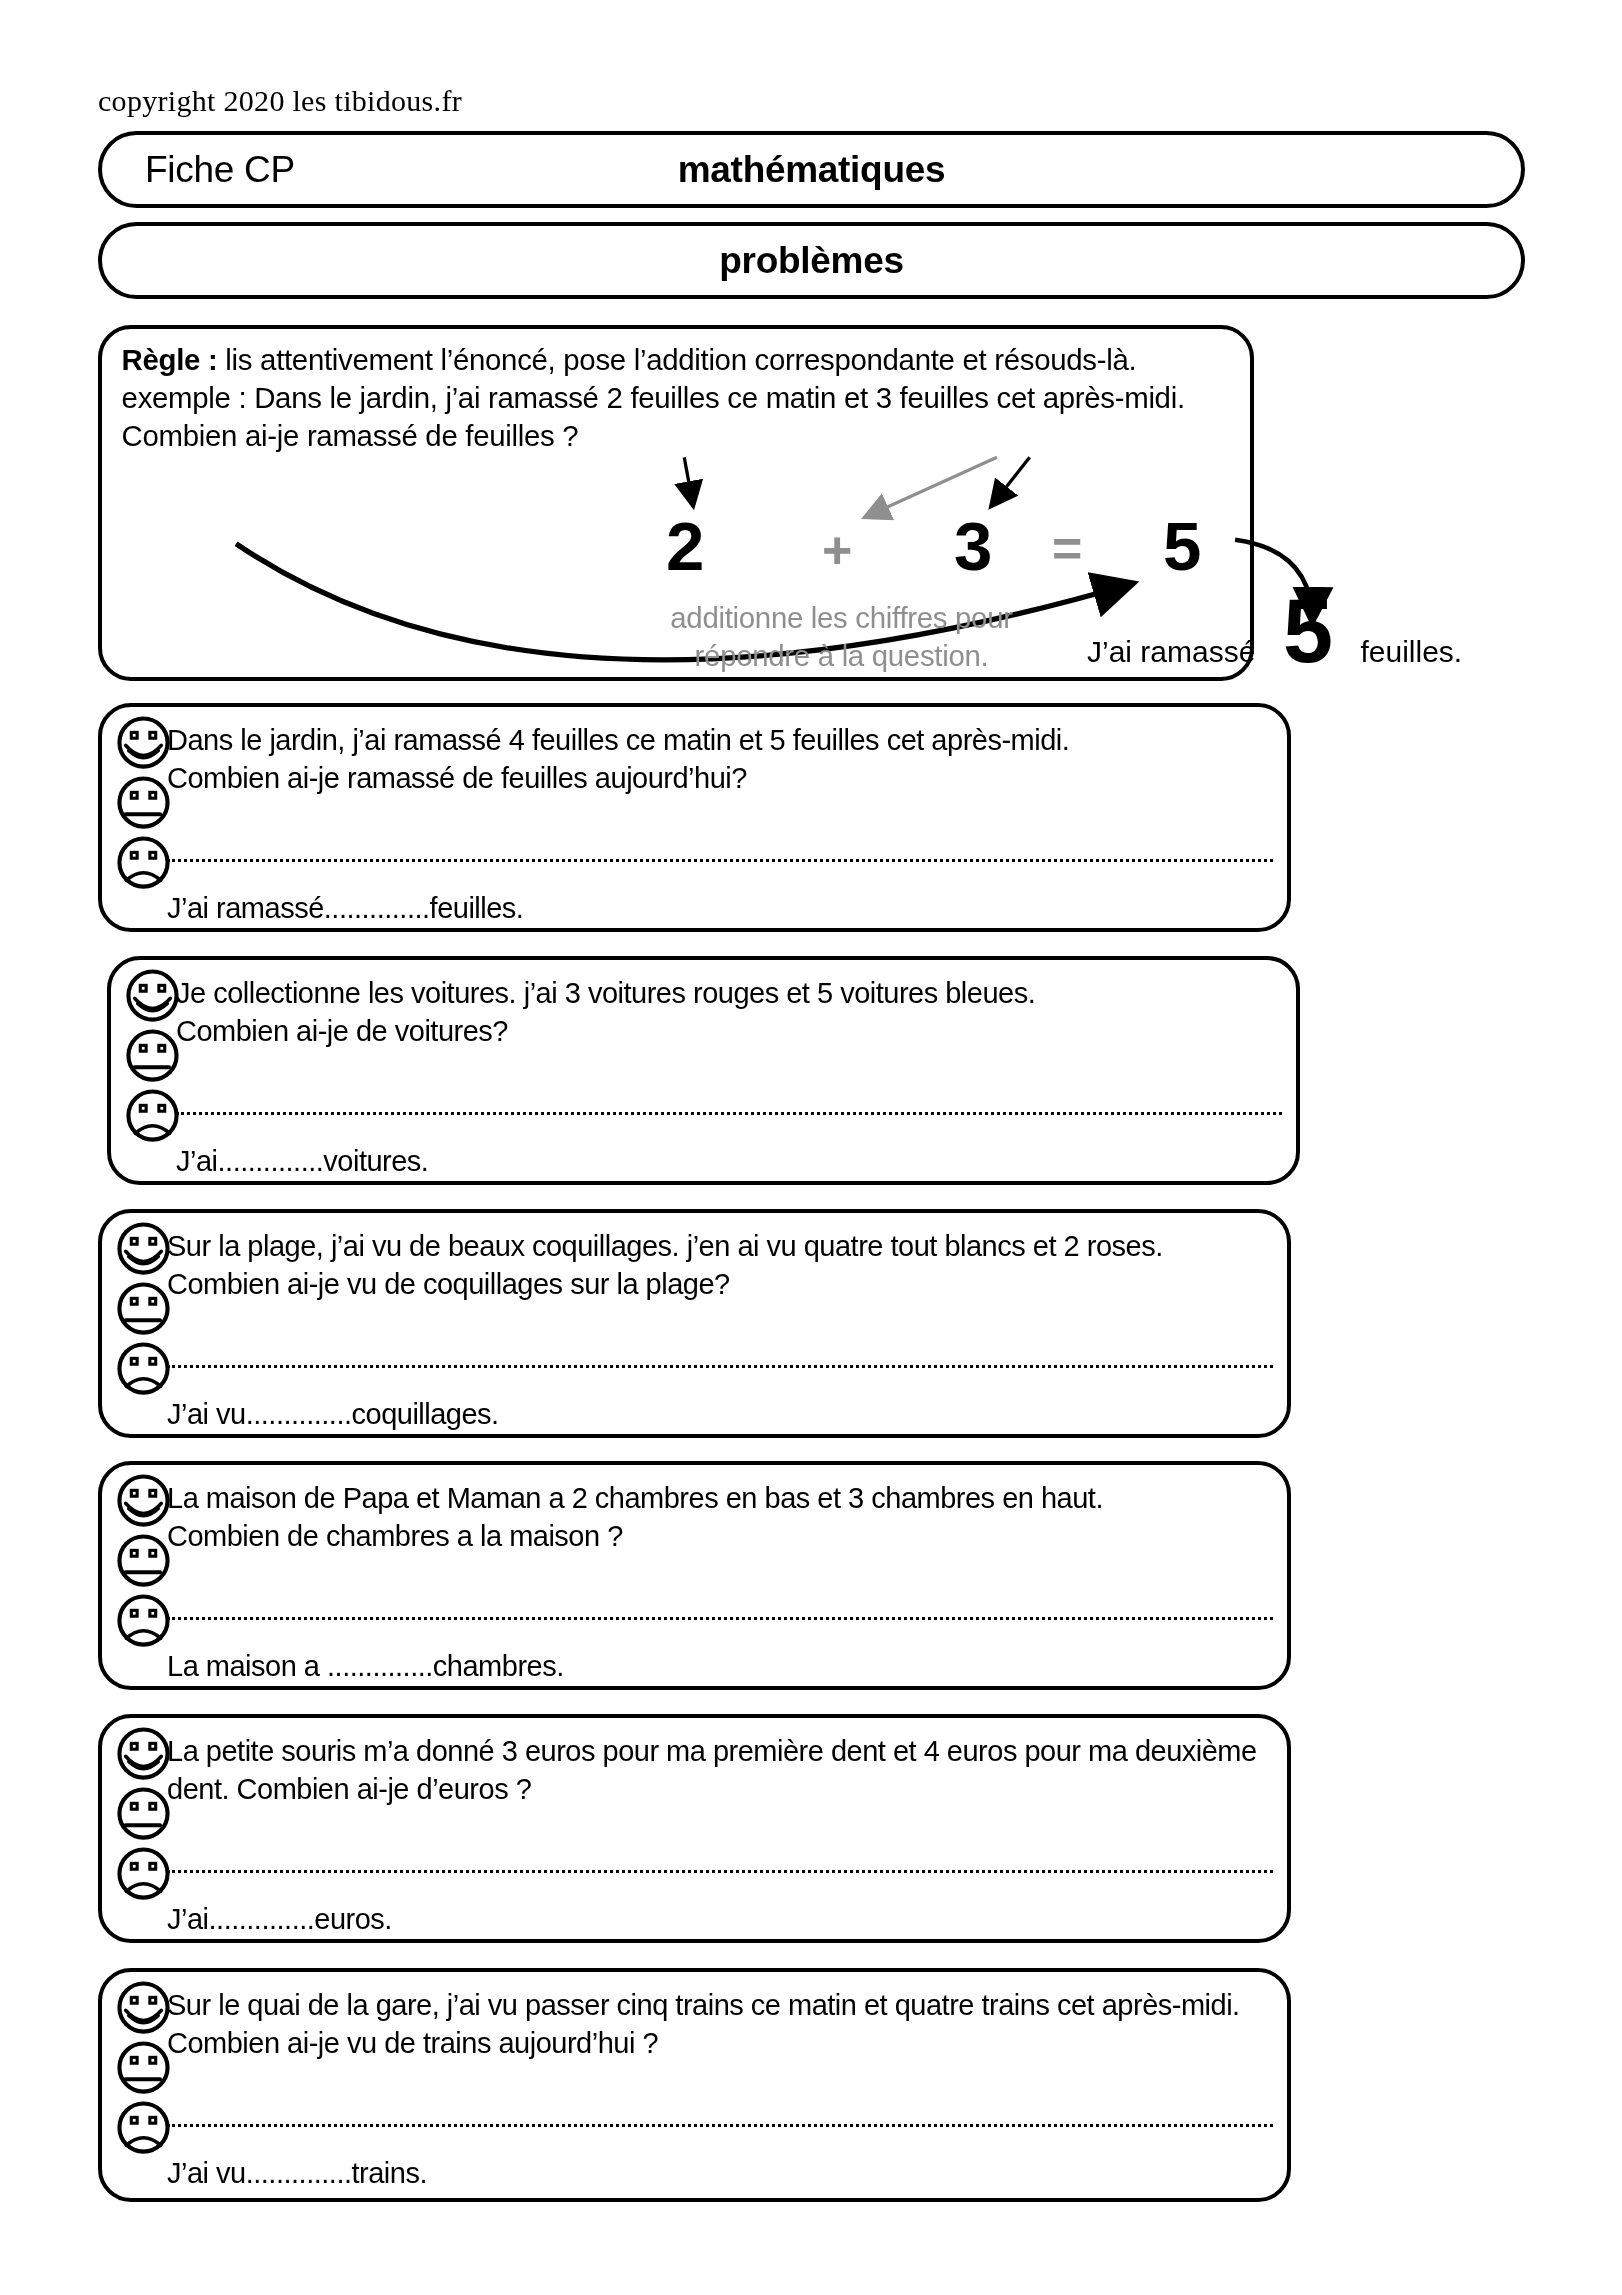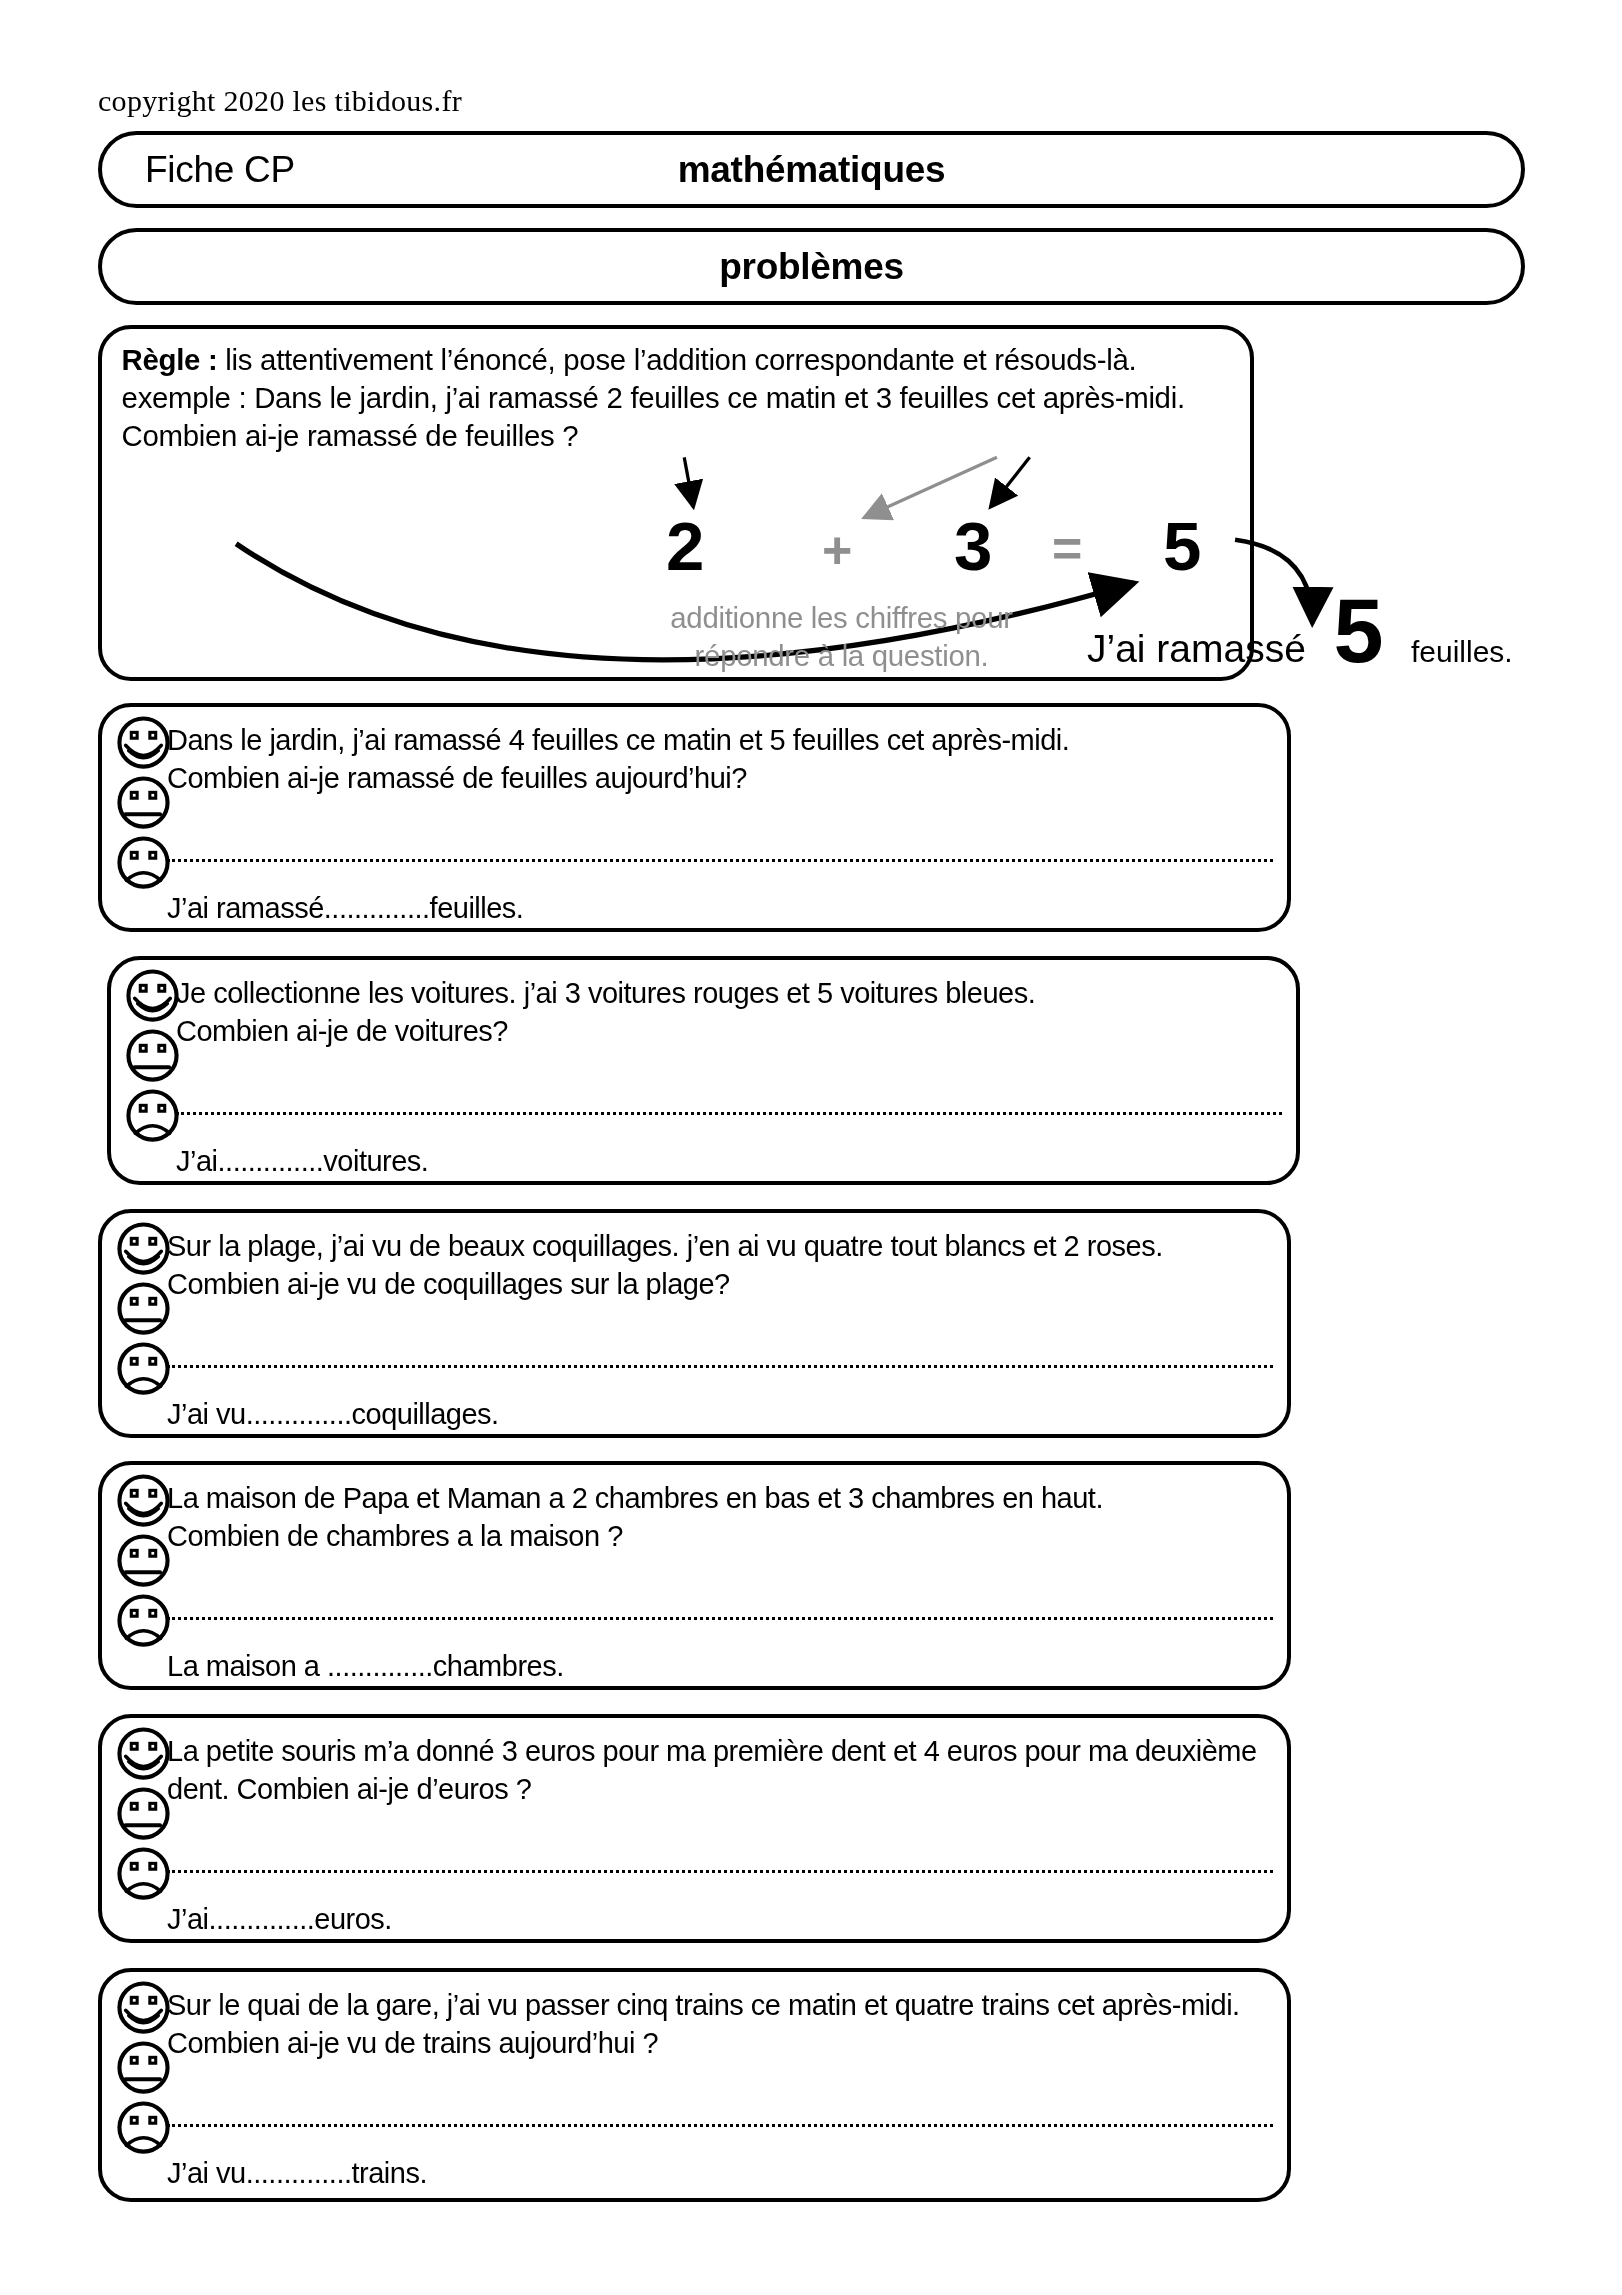--- a/index.html
+++ b/index.html
@@ -6,40 +6,40 @@
   html,body { width:1623px; height:2295px; background:#ffffff; position:relative;
     font-family:"Liberation Sans", sans-serif; color:#000; }
   .abs { position:absolute; }
 
   .copyright { left:98px; top:84px; font-family:"Liberation Serif", serif;
     font-size:30px; letter-spacing:0.3px; }
 
   .pill { left:98px; width:1427px; height:77px; border:4.6px solid #000;
     border-radius:39px; background:#fff; }
   .pill1 { top:131px; }
-  .pill2 { top:228px; }
+  .pill2 { top:222px; }
   .pill-label { position:absolute; left:43px; top:50%; transform:translateY(-50%);
     font-size:37px; font-weight:normal; letter-spacing:-0.3px; white-space:nowrap; }
   .pill-center { position:absolute; left:0; right:0; top:50%; transform:translateY(-50%);
     text-align:center; font-size:37px; font-weight:bold; letter-spacing:-0.3px; }
 
   .rulebox { left:98px; top:325px; width:1156px; height:356px;
     border:4.6px solid #000; border-radius:33px; background:#fff; }
   .ruleline { position:absolute; left:19.6px; white-space:nowrap; font-size:29.4px; letter-spacing:-0.3px; }
   .rl1 { top:14.4px; }
   .rl2 { top:52px; }
   .rl3 { top:90px; }
   .rule-label { font-weight:bold; }
   .eq-digit { position:absolute; font-size:69px; font-weight:bold; line-height:1; }
   .eq-op { position:absolute; font-size:52px; font-weight:bold; line-height:1; color:#8f8f8f; }
   .caption { position:absolute; left:458px; top:270px; width:563px; text-align:center;
     color:#8f8f8f; font-size:29.4px; line-height:1.28; letter-spacing:-0.3px; }
   .rule-answer { position:absolute; left:985px; top:257px; display:flex;
     align-items:baseline; white-space:nowrap; }
-  .rule-answer .pre { font-size:39px; }
+  .rule-answer .pre { font-size:30px; }
   .rule-answer .big { font-size:90px; font-weight:bold; margin:0 27.5px; line-height:1; }
   .rule-answer .suf { font-size:30px; }
   .arrows-svg { position:absolute; left:0; top:0; width:1417px; height:347px; }
 
   .pbox { left:98px; width:1193px; height:229px; border:4.6px solid #000;
     border-radius:33px; background:#fff; }
   .smiley { position:absolute; left:14.4px; width:55px; height:55px; }
   .sm1 { top:7.9px; } .sm2 { top:68px; } .sm3 { top:128px; }
   .pline { position:absolute; left:65px; white-space:nowrap; font-size:29px; letter-spacing:-0.5px; }
   .pl1 { top:17px; }

